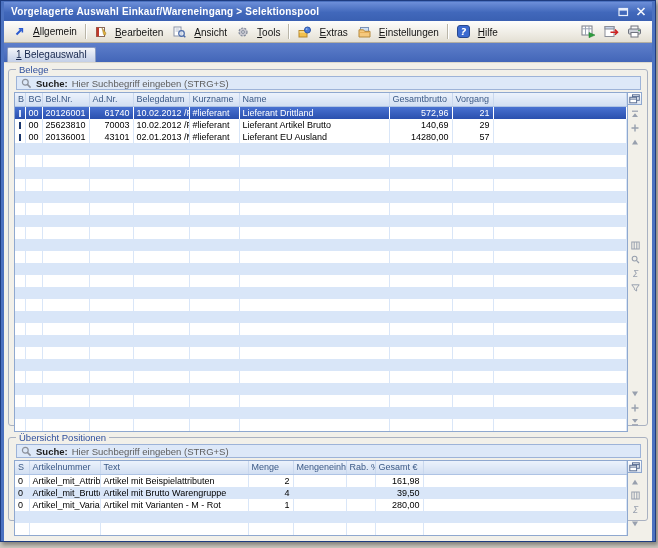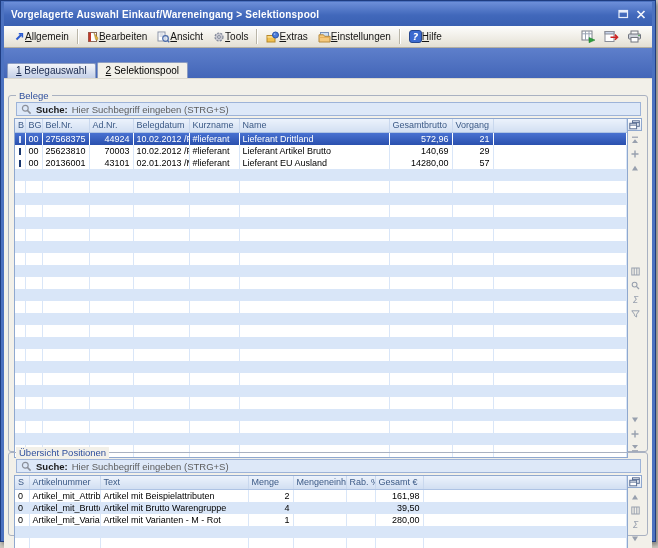--- a/index.html
+++ b/index.html
@@ -4,50 +4,50 @@
 <style>
   html,body{margin:0;padding:0;width:658px;height:548px;overflow:hidden;
     background:#cdc9c0;font-family:"Liberation Sans",sans-serif;}
   *{box-sizing:border-box;}
 
   .window{position:absolute;left:0;top:0;width:656px;height:542px;
     border:1px solid #1e3c80;background:#4c72c0;padding:1px 3px 3px 3px;
     box-shadow:2px 3px 4px rgba(0,0,0,.35);}
 
   
-  .titlebar{height:24px;display:flex;align-items:center;
+  .titlebar{height:19px;display:flex;align-items:center;
     background:linear-gradient(#6d8fd9,#4168bb 55%,#3a60b2);
     color:#fff;font-size:10px;font-weight:bold;padding:0 4px 0 7px;letter-spacing:.2px;}
   .titlebar .title{flex:1;white-space:nowrap;overflow:hidden;}
   .winbtn{width:15px;height:13px;display:flex;align-items:center;justify-content:center;margin-left:2px;cursor:default;}
 
   
   .menubar{height:22px;background:linear-gradient(#fdfdfc,#ece9e0 70%,#e3dfd3);
     border-bottom:1px solid #b3afa2;display:flex;align-items:center;padding:0 5px;font-size:10px;color:#141414;}
-  .menu-item{display:flex;align-items:center;gap:0;padding:2px 5px;white-space:nowrap;}
+  .menu-item{display:flex;align-items:flex-end;gap:8px;padding:2px 5px;white-space:nowrap;}
   .menu-sep{width:2px;height:15px;border-left:1px solid #b9b5a8;border-right:1px solid #fff;margin:0 3px;}
   .menubar-right{margin-left:auto;display:flex;align-items:center;gap:8px;padding-right:5px;}
   .menubar-right .tool-btn{display:flex;align-items:center;}
 
   
-  .tabstrip{height:30px;background:linear-gradient(#5e7fcb,#4366b8);
+  .tabstrip{height:19px;background:linear-gradient(#5e7fcb,#4366b8);
     display:flex;align-items:flex-end;padding-left:3px;}
   .tab{font-size:10px;padding:1px 8px 2px;border:1px solid #8b9cc2;border-bottom:none;
     border-radius:2px 2px 0 0;margin-right:1px;white-space:nowrap;}
   .tab.inactive{background:linear-gradient(#f3f5fa,#c3cfe7);color:#16264c;padding-top:1px;}
   .tab.active{background:#f2f0e9;color:#000;position:relative;z-index:2;padding-top:2px;}
 
   
   .content{position:relative;background:#f2f0e9;height:479px;padding:0 3px;
     border-top:1px solid #dcd9cf;}
   .group{position:relative;border:1px solid #a9b1c1;border-radius:3px;margin:0 1px;padding-top:5px;}
   .group-label{position:absolute;top:-6px;left:7px;background:#f2f0e9;padding:0 3px;
     font-size:9.5px;line-height:11px;color:#2f4f9d;}
-  #belege-group{margin-top:16px;height:357px;}
-  #positionen-group{height:84px;}
+  #belege-group{margin-top:6px;height:357px;}
+  #positionen-group{margin-top:11px;height:84px;}
 
   .searchbar{height:14px;margin:1px 6px 2px 7px;background:#dde8f8;border:1px solid #9db3d8;
     display:flex;align-items:center;font-size:9.5px;padding:0 4px;gap:4px;}
   .search-label{font-weight:bold;color:#1a1a1a;}
   .search-placeholder{color:#5c5c5c;}
 
   .grid-wrap{display:flex;align-items:flex-start;margin-left:5px;}
   .grid-box{border:1px solid #8fa8cf;}
   table{border-collapse:collapse;table-layout:fixed;width:611px;background:#fff;}
   th{height:13px;background:linear-gradient(#ecf2fc,#d2dff2);color:#3c5a86;font-weight:normal;
@@ -197,21 +197,20 @@
               <rect x="4" y="7.5" width="7" height="4.5" fill="#fff" stroke="#70747e"></rect>
               <circle cx="12" cy="5.5" r="0.8" fill="#3a9a3a"></circle>
             </svg>
           </i>
         </span>
     </span>
   </div>
 
   <div class="tabstrip">
     <span class="tab inactive mnemonic"><u>1</u> Belegauswahl</span>
-    <span class="tab active mnemonic"><u>2</u> Selektionspool</span>
   </div>
 
   <div class="content">
 
     <div class="group" id="belege-group">
       <span class="group-label">Belege</span>
       <div class="searchbar">
         <i class="ic">
             <svg width="11" height="11" viewBox="0 0 11 11">
               <circle cx="4.3" cy="4.3" r="2.9" fill="none" stroke="#8a8f9a" stroke-width="1.2"></circle>
@@ -247,22 +246,22 @@
                   <th>Name</th>
                   <th>Gesamtbrutto</th>
                   <th>Vorgang</th>
                   <th></th>
                 </tr>
               </thead>
               <tbody>
                 <tr class="selected">
                   <td class="c"><span class="doc-bar"></span></td>
                   <td class="c">00</td>
-                  <td class="r">27568375</td>
-                  <td class="r">44924</td>
+                  <td class="r">20126001</td>
+                  <td class="r">61740</td>
                   <td>10.02.2012 /Fr</td>
                   <td>#lieferant</td>
                   <td>Lieferant Drittland</td>
                   <td class="r">572,96</td>
                   <td class="r">21</td>
                   <td></td>
                 </tr>
                 <tr>
                   <td class="c"><span class="doc-bar"></span></td>
                   <td class="c">00</td>

